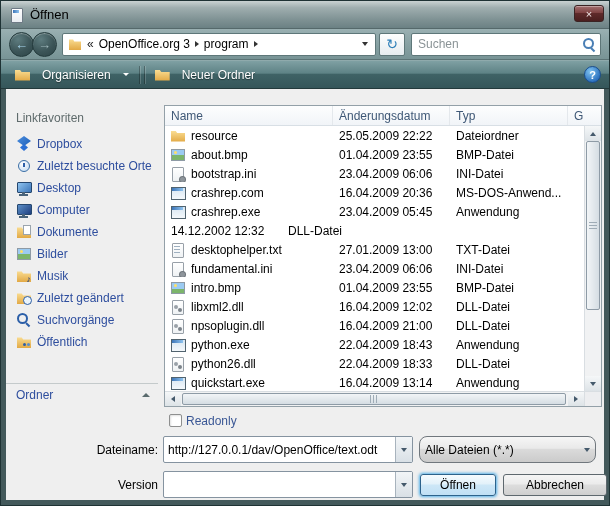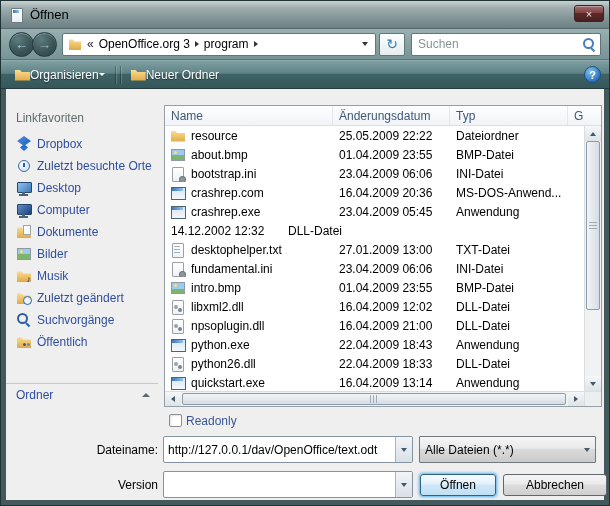--- a/index.html
+++ b/index.html
@@ -88,21 +88,21 @@
   .mag-icon::after { content:""; position:absolute; left:9px; top:10px; width:5px; height:2px;
     background:#4A7FB5; transform:rotate(45deg); transform-origin:left center; }
 
   
   .toolbar {
     height:29px; flex:none; display:flex; align-items:center; padding:0 6px;
     background:linear-gradient(180deg,#7FA0A3 0%,#5D8285 46%,#3F6366 47%,#35565A 100%);
     border-top:1px solid #8FAAAC; border-bottom:1px solid #23393B;
     color:#FFF;
   }
-  .tb-btn { display:flex; align-items:center; gap:0; padding:3px 8px; border:none;
+  .tb-btn { display:flex; align-items:center; gap:12px; padding:3px 8px; border:none;
     background:transparent; color:#FFF; font:12px "Liberation Sans","DejaVu Sans",sans-serif;
     text-shadow:0 1px 1px rgba(0,0,0,.45); }
   .tb-caret { width:0; height:0; border-top:3px solid #FFF;
     border-left:3px solid transparent; border-right:3px solid transparent; }
   .tb-sep { width:1px; height:18px; background:rgba(0,0,0,.28);
     box-shadow:1px 0 0 rgba(255,255,255,.18); margin:0 2px; flex:none; }
   .tb-spacer { flex:1; }
   .tbi { width:15px; height:14px; position:relative; flex:none; }
   .tbi-org::before, .tbi-new::before { content:""; position:absolute; inset:1px 0;
     background:linear-gradient(#FCE29A,#E2A945);
@@ -250,21 +250,21 @@
   .readonly-label { color:#3A5795; }
   .form-row { display:flex; align-items:center; margin-top:8px; }
   .form-label { width:155px; text-align:right; padding-right:5px; flex:none; color:#000; }
   .combo { height:27px; display:flex; align-items:center; }
   .combo.edit { width:250px; flex:none; border:1px solid #8593A0; border-radius:2px; background:#FFF; }
   .combo-input { flex:1; min-width:0; border:none; outline:none; background:#FFF;
     font:12px "Liberation Sans","DejaVu Sans",sans-serif; padding:0 2px 0 4px; color:#000; }
   .combo-text { flex:1; min-width:0; padding-left:5px; white-space:nowrap; overflow:hidden; }
   .combo-arrow { width:17px; height:100%; flex:none; display:flex; align-items:center; justify-content:center;
     background:linear-gradient(#F2F5F7,#D9E0E6); border-left:1px solid #A8B3BD; }
-  .combo.select { flex:1; margin-left:6px; border:1px solid #70777D; border-radius:1px;
+  .combo.select { flex:1; margin-left:6px; border:1px solid #70777D; border-radius:8px;
     background:linear-gradient(#F6F6F6,#E9E9E9 45%,#DADADA 50%,#CBCBCB); }
   .combo.select .combo-arrow { background:transparent; border-left:none; }
   .btn-spacer { flex:1; }
   .btn { height:22px; margin-left:7px; flex:none; border:1px solid #5E686E; border-radius:3px;
     background:linear-gradient(#F5F5F5,#EBEBEB 45%,#DDDDDD 50%,#CFCFCF);
     font:12px "Liberation Sans","DejaVu Sans",sans-serif; color:#000; padding:0 4px; }
   .btn.cancel { width:104px; }
   .btn.default { width:76px; border-color:#2C628B;
     background:linear-gradient(#F6FBFE,#E2F1FA 45%,#CDE7F7 50%,#C0E0F5);
     box-shadow:0 0 3px 1px #55B1E8; }

